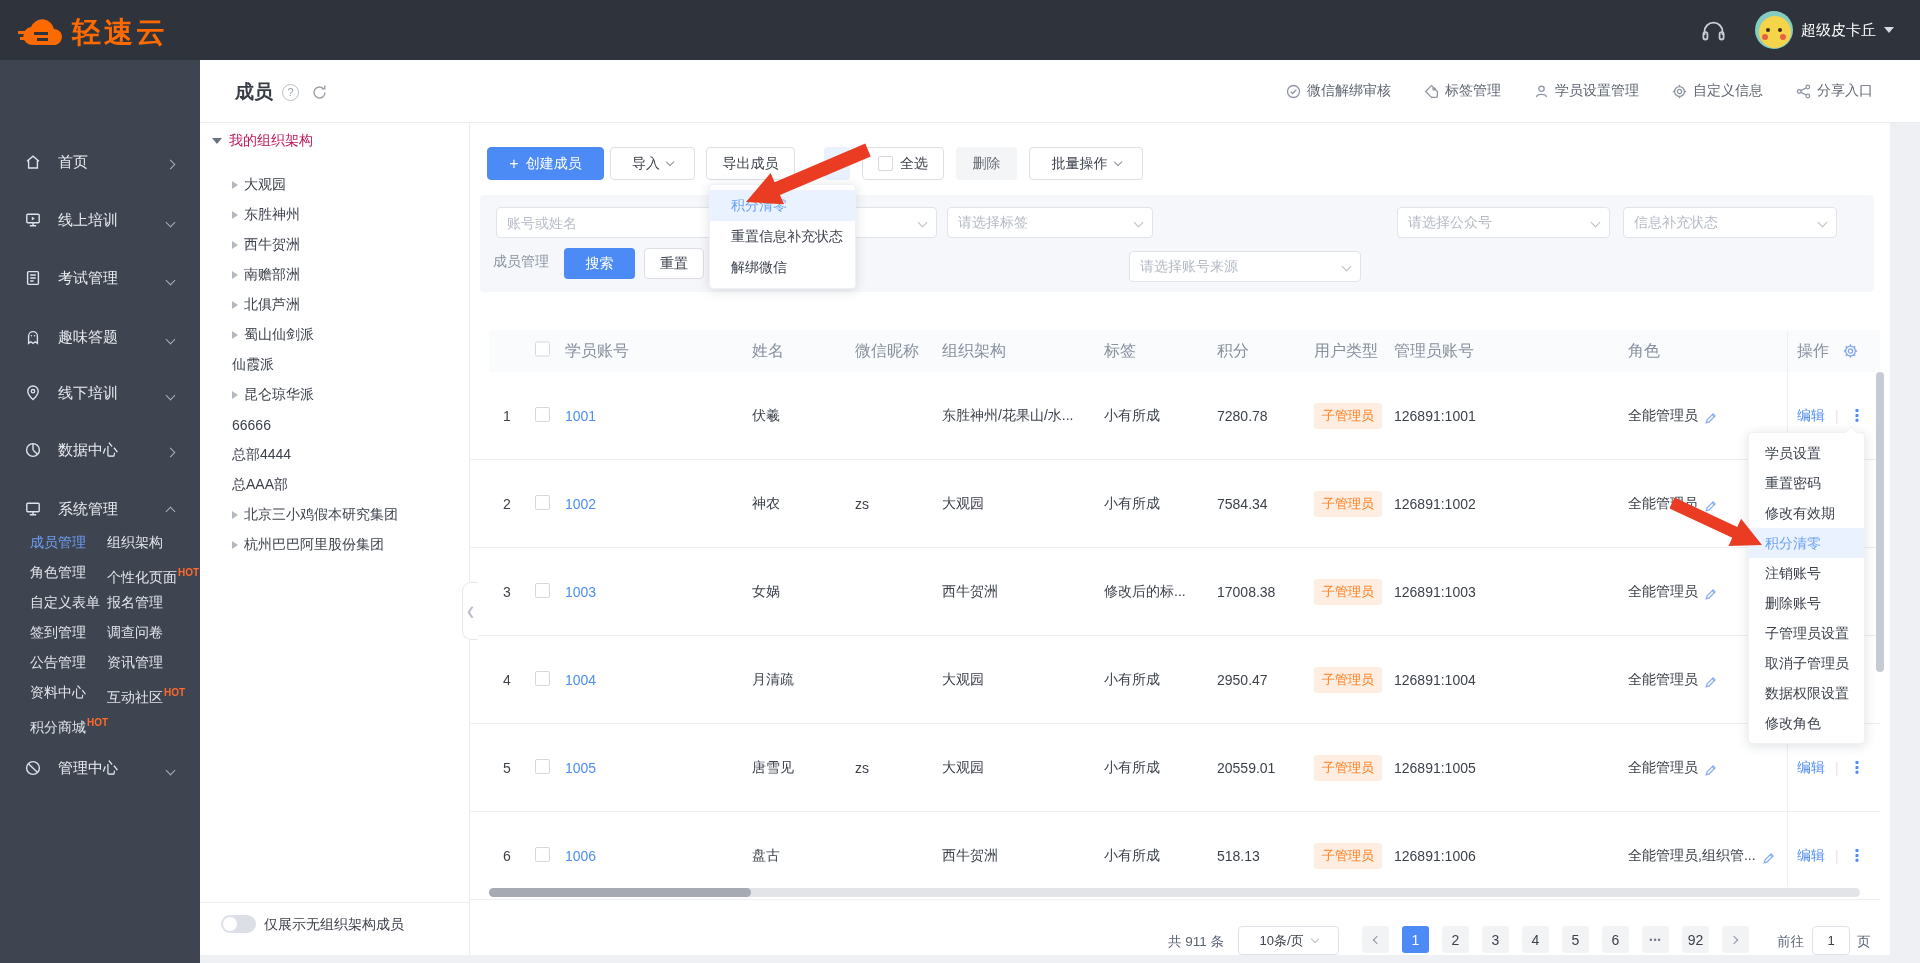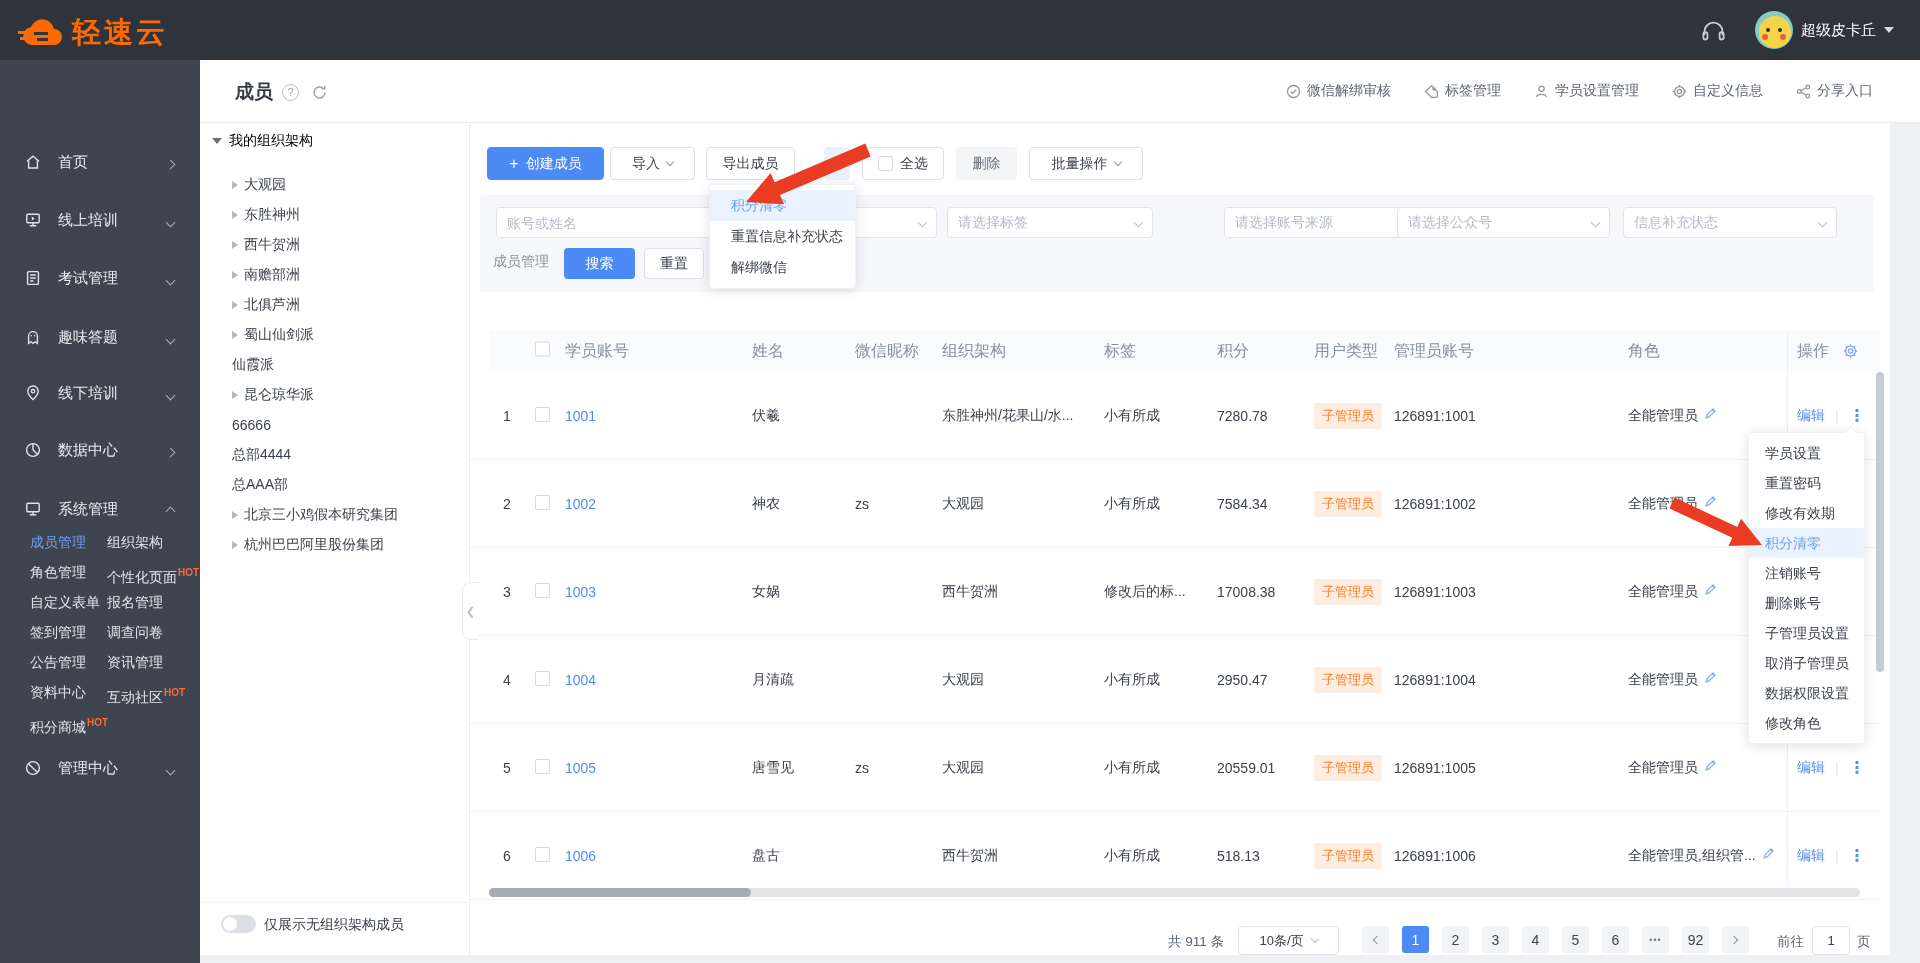--- a/index.html
+++ b/index.html
@@ -35,21 +35,21 @@
   
   .pagehead { position:absolute; left:200px; top:60px; width:1720px; height:63px; background:#fff; border-bottom:1px solid #e9ecef; }
   .ptitle { position:absolute; left:35px; top:19px; font-size:19px; font-weight:bold; color:#363b44; }
   .help-circ { position:absolute; left:82px; top:24px; width:17px; height:17px; border:1px solid #b9bfc9; border-radius:50%; color:#9aa1ad; font-size:11px; text-align:center; line-height:15px; cursor:pointer; }
   .refresh { position:absolute; left:111px; top:24px; cursor:pointer; }
   .phlinks { position:absolute; right:47px; top:22px; display:flex; gap:33px; }
   .phlink { display:flex; align-items:center; gap:6px; color:#5f6673; font-size:14px; cursor:pointer; white-space:nowrap; }
 
   
   .treepanel { position:absolute; left:200px; top:123px; width:270px; height:832px; background:#fff; border-right:1px solid #ebedf0; }
-  .tree-root { position:absolute; left:12px; top:9px; display:flex; align-items:center; gap:7px; font-size:14px; color:#000000; cursor:pointer; }
+  .tree-root { position:absolute; left:12px; top:9px; display:flex; align-items:center; gap:7px; font-size:14px; color:#be185d; cursor:pointer; }
   .tri-down { width:0; height:0; border-left:5px solid transparent; border-right:5px solid transparent; border-top:6px solid #6a7180; }
   .tree-list { position:absolute; left:32px; top:47px; }
   .tree-node { height:30px; display:flex; align-items:center; cursor:pointer; }
   .tri-right { width:0; height:0; border-top:4.5px solid transparent; border-bottom:4.5px solid transparent; border-left:6px solid #b3b8c1; margin-right:6px; }
   .tree-label { font-size:14px; color:#3c424c; white-space:nowrap; }
   .tree-foot-line { position:absolute; left:0; top:779px; width:270px; border-top:1px solid #eef0f3; }
   .toggle { position:absolute; left:21px; top:792px; width:35px; height:18px; border-radius:9px; background:#dcdfe6; cursor:pointer; }
   .toggle .knob { position:absolute; left:2px; top:2px; width:14px; height:14px; border-radius:50%; background:#fff; }
   .toggle-label { position:absolute; left:64px; top:793px; font-size:14px; color:#3c424c; }
   .collapse-handle { position:absolute; left:462px; top:582px; width:16px; height:58px; background:#fff; border:1px solid #e4e7ec; border-right:none; border-radius:9px 0 0 9px; color:#b9bec9; font-size:11px; display:flex; align-items:center; justify-content:center; cursor:pointer; z-index:5; }
@@ -78,21 +78,21 @@
   .rows { position:absolute; left:470px; top:372px; width:1410px; }
   .trow { position:relative; height:88px; border-bottom:1px solid #edeff2; }
   .c-cb { left:46px; } .c-acc { left:76px; } .c-name { left:263px; } .c-wx { left:366px; }
   .c-org { left:453px; } .c-tag { left:615px; } .c-pts { left:728px; } .c-type { left:825px; }
   .c-adm { left:905px; } .c-role { left:1139px; } .c-op { left:1308px; } .c-gear { left:1354px; }
   .trow .c-idx { left:33px; } .trow .c-cb { left:65px; } .trow .c-acc { left:95px; } .trow .c-name { left:282px; }
   .trow .c-wx { left:385px; } .trow .c-org { left:472px; } .trow .c-tag { left:634px; } .trow .c-pts { left:747px; }
   .trow .c-type { left:844px; } .trow .c-adm { left:924px; } .trow .c-role { left:1158px; } .trow .c-op { left:1327px; }
   .link { color:#4e8df2; cursor:pointer; }
   .badge { display:inline-block; padding:4px 8px; background:#fdeee1; color:#ff7d20; font-size:13px; border-radius:3px; }
-  .rolecell { display:flex; align-items:flex-start; gap:6px; }
+  .rolecell { display:flex; align-items:flex-end; gap:6px; }
   .opcell { display:flex; align-items:center; gap:10px; }
   .op-sep { color:#e1e5ea; }
   .dots-v { color:#4e8df2; font-size:16px; font-weight:bold; cursor:pointer; line-height:14px; }
   .op-border { position:absolute; left:1787px; top:331px; width:1px; height:556px; background:#edeff2; }
 
   .vscroll { position:absolute; left:1876px; top:372px; width:8px; height:300px; background:#c6cad2; border-radius:4px; cursor:pointer; }
   .hscroll-track { position:absolute; left:489px; top:888px; width:1371px; height:9px; background:#e2e4e8; border-radius:5px; }
   .hscroll-thumb { position:absolute; left:0; top:0; width:262px; height:9px; background:#a6aab2; border-radius:5px; cursor:pointer; }
 
   
@@ -443,21 +443,21 @@
     <input placeholder="账号或姓名" style="">
   </div>
   <div class="f-field" style="left:710px;width:227px;">
       <span></span>
       <span class="chev d"></span>
     </div>
   <div class="f-field" style="left:947px;width:206px;">
       <span>请选择标签</span>
       <span class="chev d"></span>
     </div>
-  <div class="f-field" style="left:1224px;width:206px;">
+  <div class="f-field" style="left:1129px;width:232px;margin-top:44px;">
       <span>请选择账号来源</span>
       <span class="chev d"></span>
     </div>
   <div class="f-field" style="left:1397px;width:213px;">
       <span>请选择公众号</span>
       <span class="chev d"></span>
     </div>
   <div class="f-field" style="left:1623px;width:214px;">
       <span>信息补充状态</span>
       <span class="chev d"></span>

